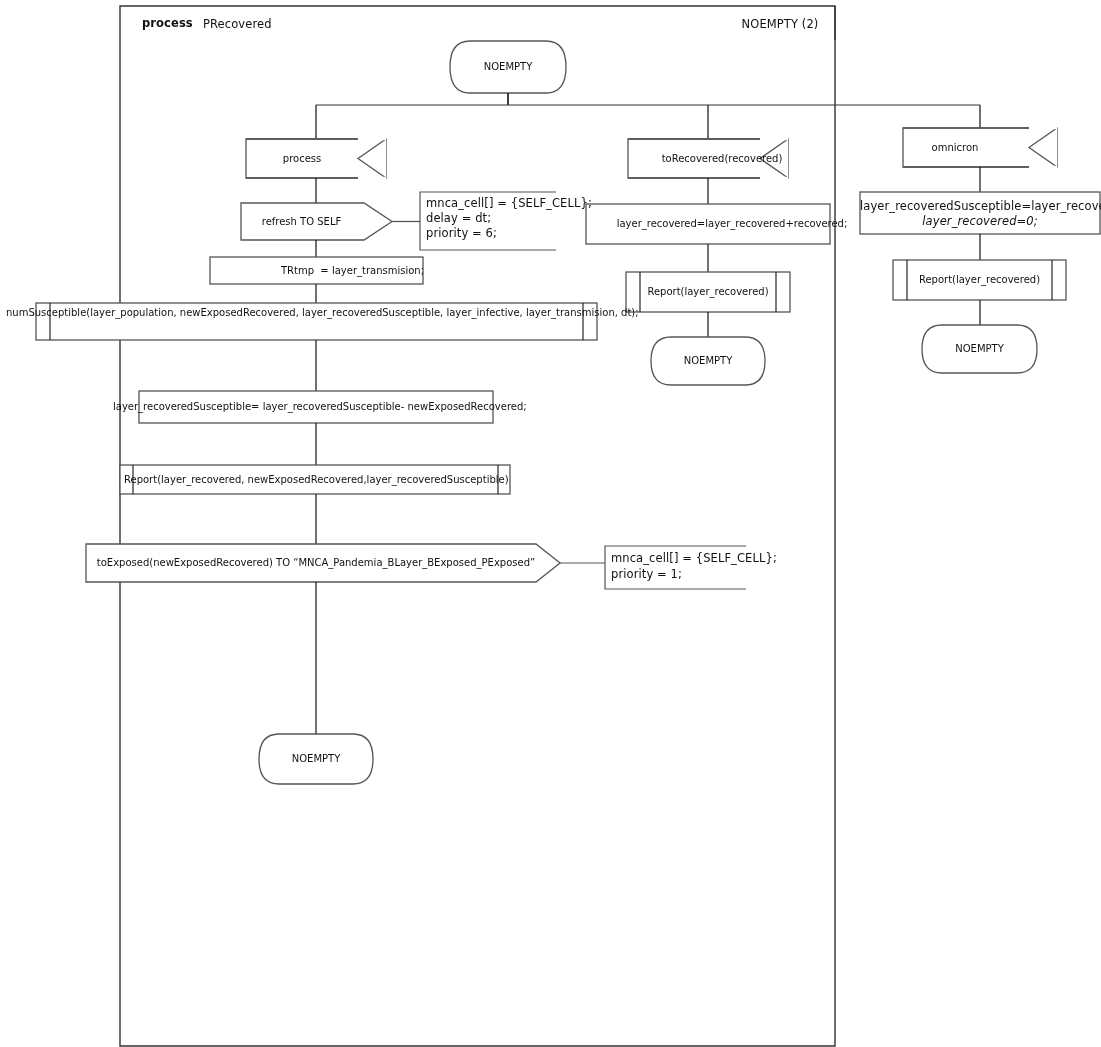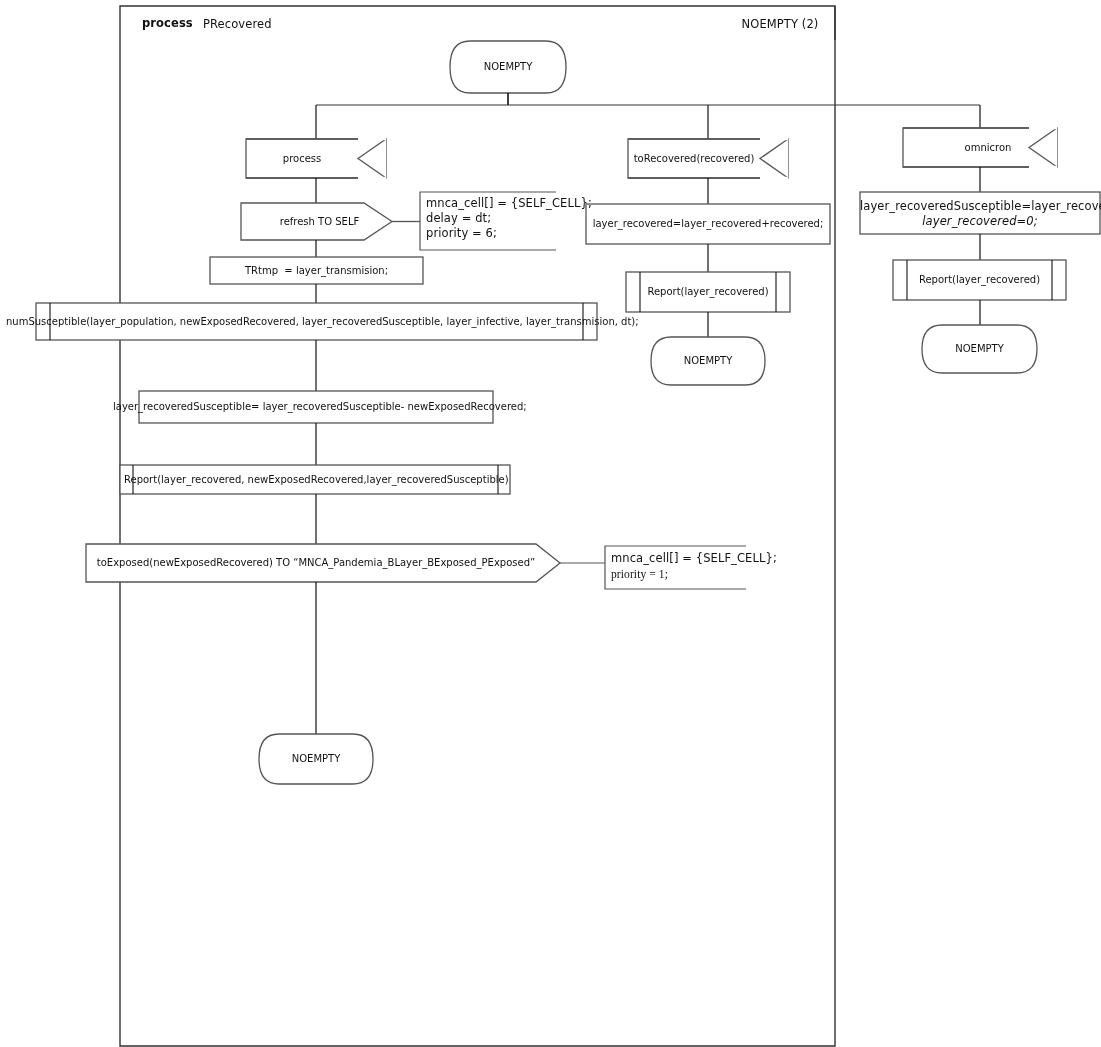--- a/index.html
+++ b/index.html
@@ -203,50 +203,50 @@
   </svg>
 
   <div class="lbl bold" style="left:142px; top:16px;">process</div>
   <div class="lbl" style="left:203px; top:17px;">PRecovered</div>
   <div class="lbl center" style="left:700px; top:17px; width:160px;">NOEMPTY (2)</div>
 
   <div class="node-text" style="left:450px; top:41px; width:116px; height:52px;">NOEMPTY</div>
 
   <div class="node-text" style="left:246px; top:139px; width:112px; height:39px;">process</div>
 
-  <div class="node-text" style="left:258px; top:203px; width:123px; height:37px;">refresh TO SELF</div>
+  <div class="node-text" style="left:240px; top:203px; width:123px; height:37px;">refresh TO SELF</div>
 
   <div class="lbl left" style="left:426px; top:196px;">mnca_cell[] = {SELF_CELL};</div>
   <div class="lbl left" style="left:426px; top:211px;">delay = dt;</div>
   <div class="lbl left" style="left:426px; top:226px;">priority = 6;</div>
 
-  <div class="node-text" style="left:210px; top:257px; width:213px; height:27px;">TRtmp  = layer_transmision;</div>
-
-  <div class="node-text" style="left:6px; top:303px; width:621px; height:37px; justify-content:flex-start;">numSusceptible(layer_population, newExposedRecovered, layer_recoveredSusceptible, layer_infective, layer_transmision, dt);</div>
+  <div class="node-text" style="left:210px; top:257px; width:213px; height:27px;padding-left:36px;">TRtmp  = layer_transmision;</div>
+
+  <div class="node-text" style="left:6px; top:294px; width:621px; height:37px; justify-content:flex-start;">numSusceptible(layer_population, newExposedRecovered, layer_recoveredSusceptible, layer_infective, layer_transmision, dt);</div>
 
   <div class="node-text" style="left:113px; top:391px; width:406px; height:32px; justify-content:flex-start;">layer_recoveredSusceptible= layer_recoveredSusceptible- newExposedRecovered;</div>
 
   <div class="node-text" style="left:124px; top:465px; width:390px; height:29px; justify-content:flex-start;">Report(layer_recovered, newExposedRecovered,layer_recoveredSusceptible)</div>
 
   <div class="node-text" style="left:96px; top:544px; width:440px; height:38px;">toExposed(newExposedRecovered) TO “MNCA_Pandemia_BLayer_BExposed_PExposed”</div>
 
   <div class="lbl left" style="left:611px; top:551px;">mnca_cell[] = {SELF_CELL};</div>
-  <div class="lbl left" style="left:611px; top:567px;font-family:Liberation Serif, serif;">priority = 1;</div>
+  <div class="lbl left" style="left:611px; top:567px;">priority = 1;</div>
 
   <div class="node-text" style="left:259px; top:734px; width:114px; height:50px;">NOEMPTY</div>
 
-  <div class="node-text" style="left:628px; top:139px; width:132px; height:39px;">toRecovered(recovered)</div>
-
-  <div class="node-text" style="left:586px; top:204px; width:244px; height:40px;border-radius:16px;">layer_recovered=layer_recovered+recovered;</div>
+  <div class="node-text" style="left:656px; top:139px; width:132px; height:39px;">toRecovered(recovered)</div>
+
+  <div class="node-text" style="left:610px; top:204px; width:244px; height:40px;border-radius:16px;">layer_recovered=layer_recovered+recovered;</div>
 
   <div class="node-text" style="left:626px; top:272px; width:164px; height:40px;">Report(layer_recovered)</div>
 
   <div class="node-text" style="left:651px; top:337px; width:114px; height:48px;">NOEMPTY</div>
 
-  <div class="node-text" style="left:925px; top:128px; width:126px; height:39px;">omnicron</div>
+  <div class="node-text" style="left:892px; top:128px; width:126px; height:39px;">omnicron</div>
 
   <div class="lbl center" style="left:860px; top:199px; width:240px;">layer_recoveredSusceptible=layer_recovered;</div>
   <div class="lbl center" style="left:860px; top:214px; width:240px;font-style:italic;">layer_recovered=0;</div>
 
   <div class="node-text" style="left:893px; top:260px; width:173px; height:40px;">Report(layer_recovered)</div>
 
   <div class="node-text" style="left:922px; top:325px; width:115px; height:48px;">NOEMPTY</div>
 
 </div>
 

